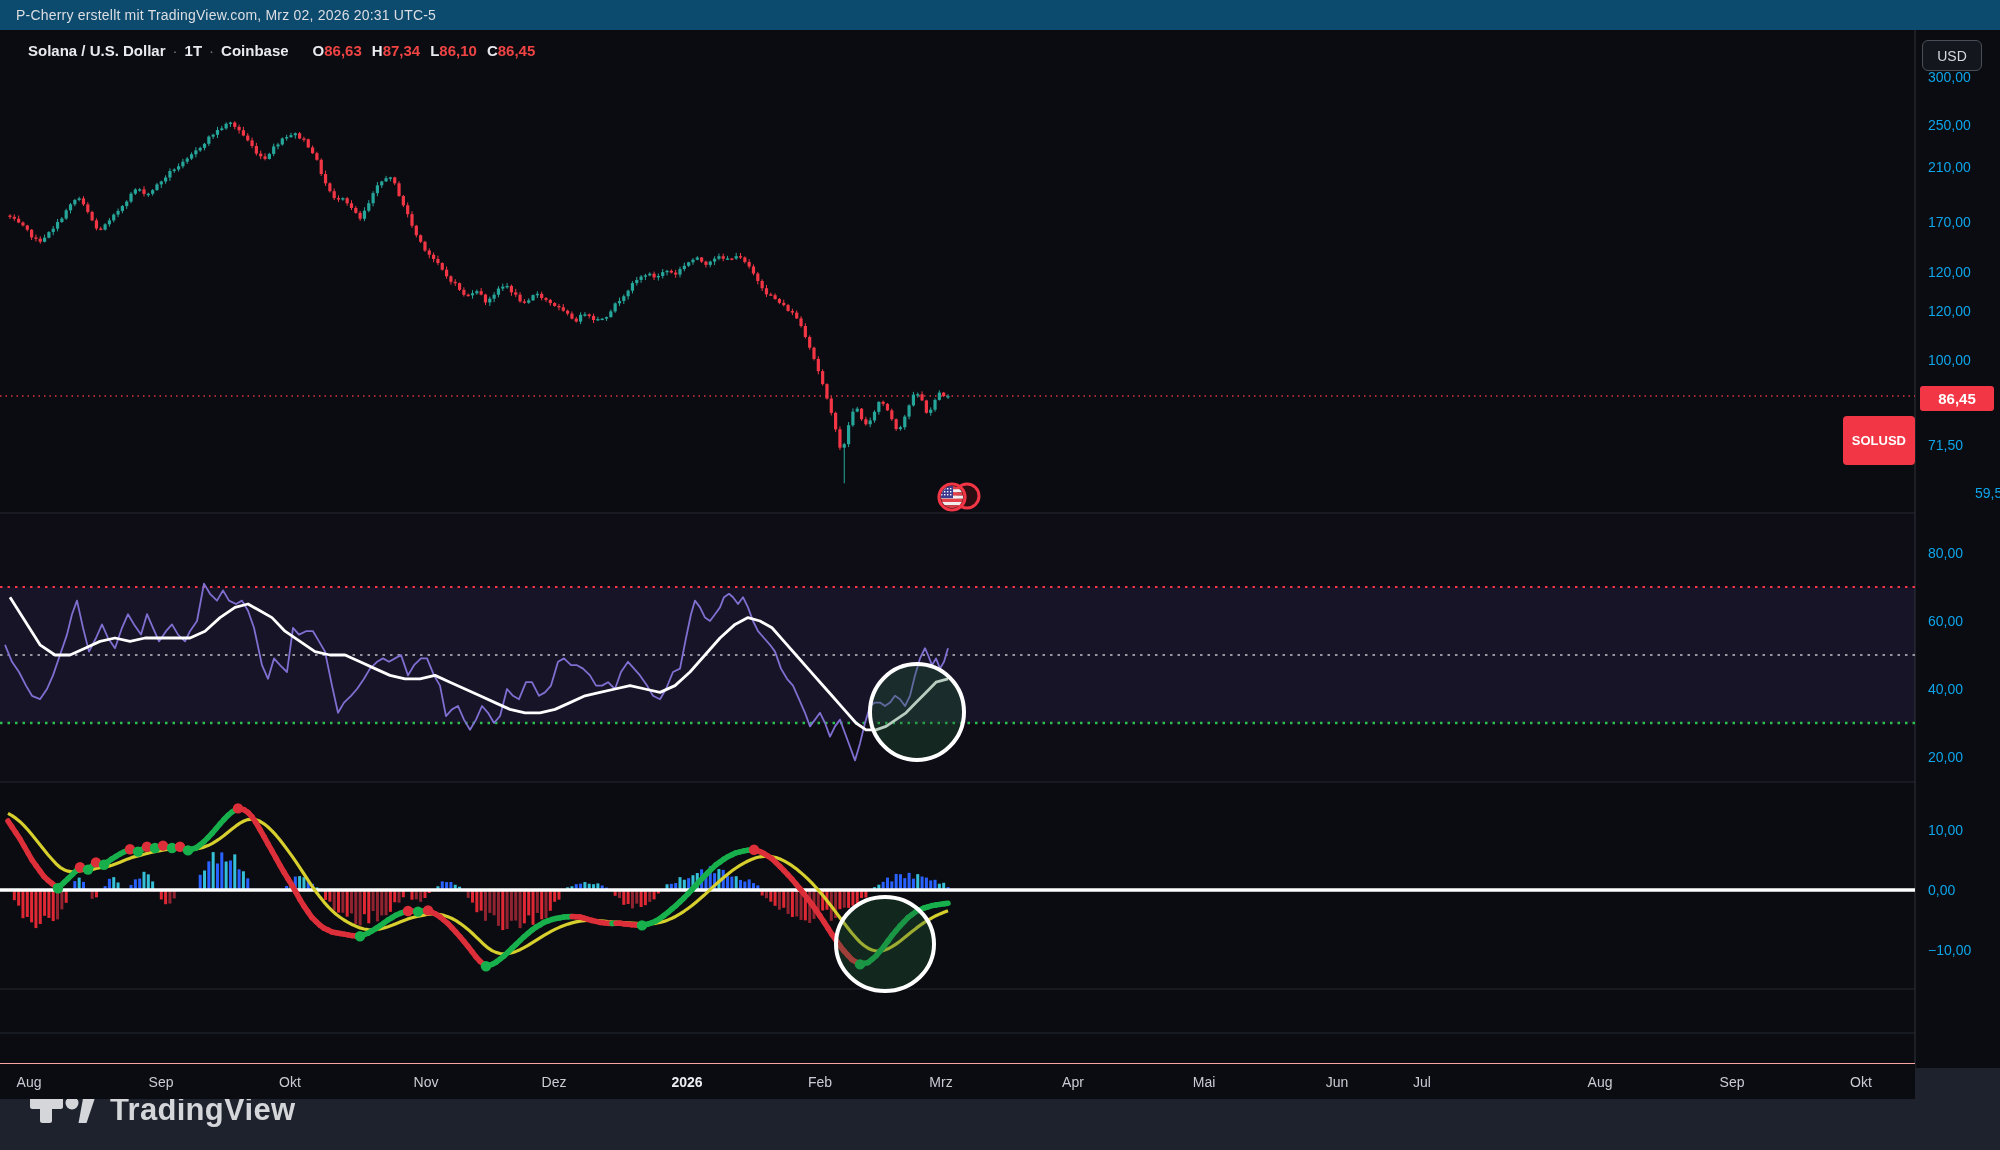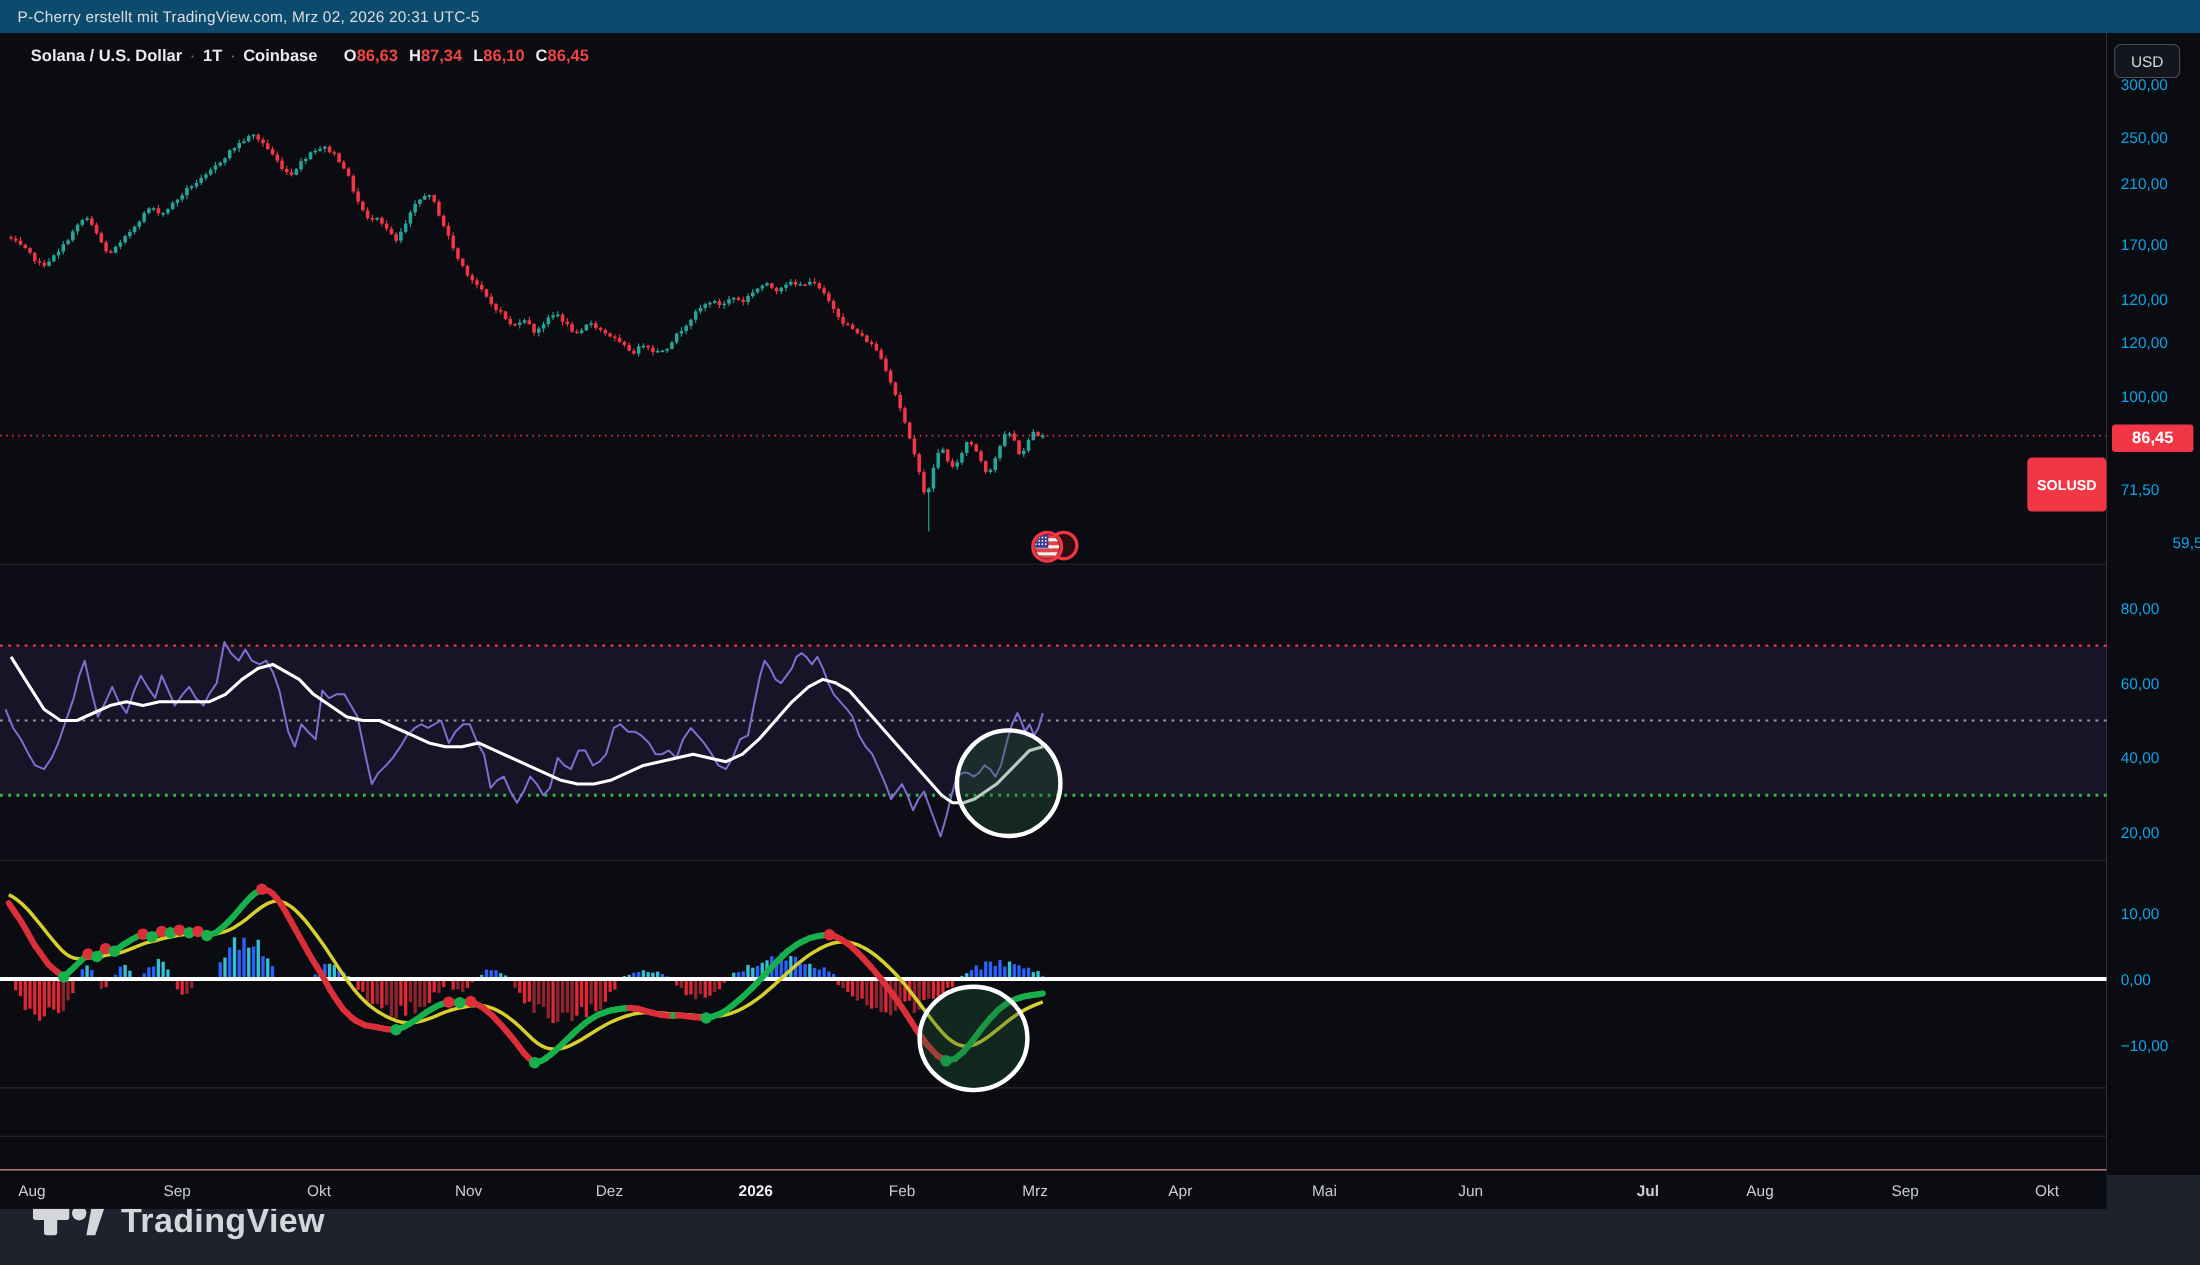--- a/index.html
+++ b/index.html
@@ -1007,21 +1007,21 @@
       <div class="ta-label" style="left: 161px;">Sep</div>
       <div class="ta-label" style="left: 290px;">Okt</div>
       <div class="ta-label" style="left: 426px;">Nov</div>
       <div class="ta-label" style="left: 554px;">Dez</div>
       <div class="ta-label bold" style="left: 687px;">2026</div>
       <div class="ta-label" style="left: 820px;">Feb</div>
       <div class="ta-label" style="left: 941px;">Mrz</div>
       <div class="ta-label" style="left: 1073px;">Apr</div>
       <div class="ta-label" style="left: 1204px;">Mai</div>
       <div class="ta-label" style="left: 1337px;">Jun</div>
-      <div class="ta-label" style="left: 1498px; font-weight: bold;">Jul</div>
+      <div class="ta-label" style="left: 1422px;">Jul</div>
       <div class="ta-label" style="left: 1600px;">Aug</div>
       <div class="ta-label" style="left: 1732px;">Sep</div>
       <div class="ta-label" style="left: 1861px;">Okt</div>
     </div>
 </div>
 
 <div id="bottom-strip" class="abs">
   <div id="tv-logo">
     <svg width="74" height="40" viewBox="0 0 74 40">
       <rect x="0" y="7" width="33" height="12" rx="2.5" fill="#d4d6da"></rect>

